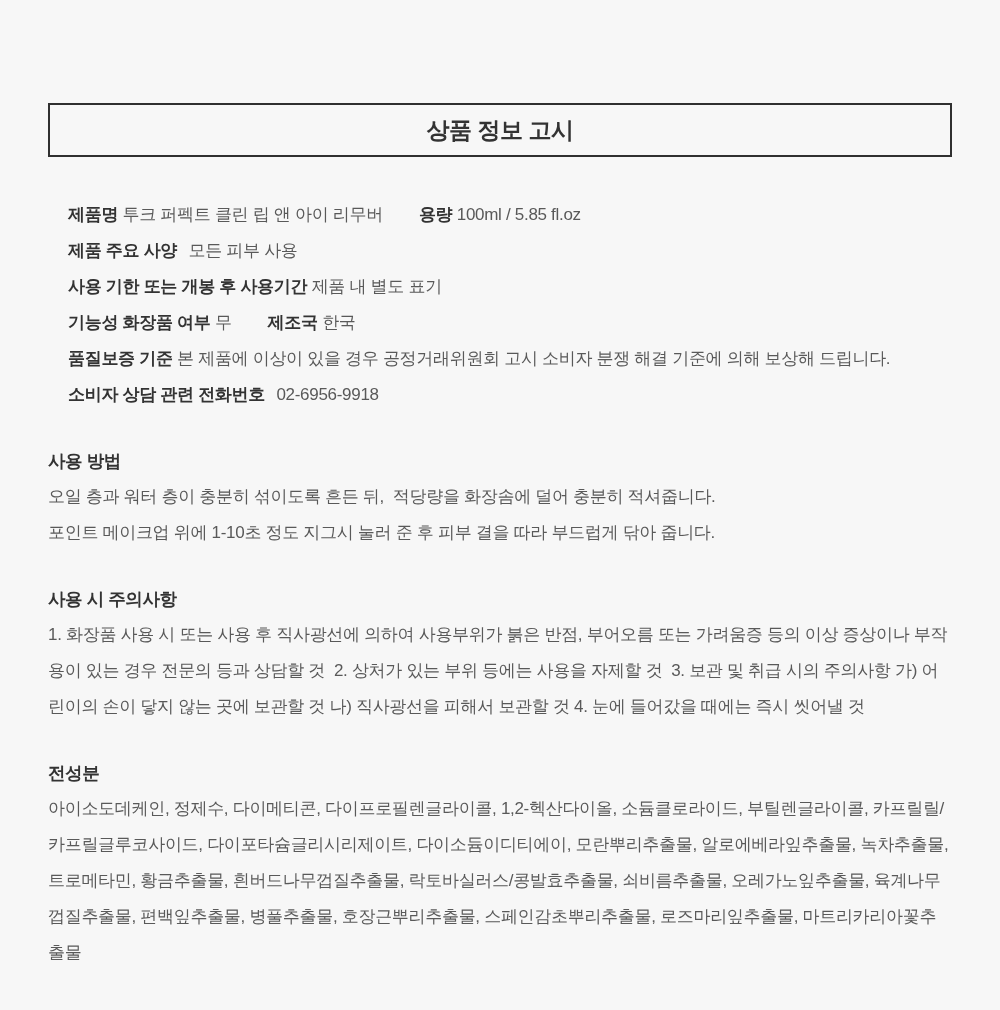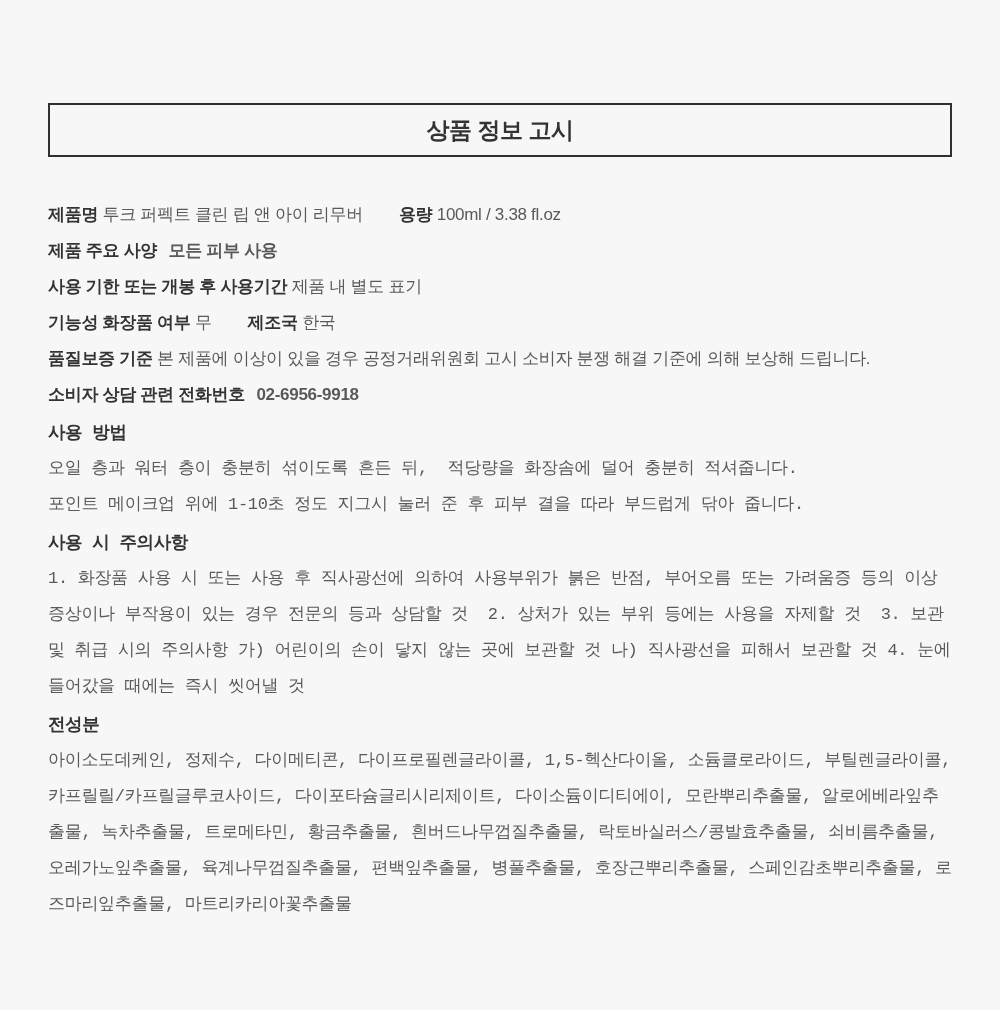--- a/index.html
+++ b/index.html
@@ -41,35 +41,34 @@
   }
   .info-row {
     line-height: 36px;
     font-size: 17px;
     letter-spacing: -0.3px;
     white-space: pre-wrap;
   }
   .lbl {
     font-weight: 700;
     color: var(--label, #333333);
+    margin-left: 20px;
   }
   .lbl.gap2 {
     margin-left: 36px;
   }
   .val {
     color: var(--body, #595959);
     white-space: pre-wrap;
   }
   .val.wide {
     margin-left: 7px;
-    font-weight: bold;
   }
   .section {
-    margin-top: 2px;
-    font-family: Liberation Mono, monospace;
+    margin-top: 30px;
   }
   .section h2 {
     font-size: 17.5px;
     font-weight: 700;
     color: var(--label, #333333);
     line-height: 36px;
     letter-spacing: -0.4px;
   }
   .section p {
     font-size: 17px;
@@ -83,21 +82,21 @@
 <body>
 
 <div class="page">
 
   <div class="title-box">
     <h1>상품 정보 고시</h1>
   </div>
 
   <div class="info-list">
 
-    <p class="info-row"><span class="lbl">제품명</span> <span class="val">투크 퍼펙트 클린 립 앤 아이 리무버</span><span class="lbl gap2">용량</span> <span class="val">100ml / 3.38 fl.oz</span></p>
+    <p class="info-row"><span class="lbl">제품명</span> <span class="val">투크 퍼펙트 클린 립 앤 아이 리무버</span><span class="lbl gap2">용량</span> <span class="val">100ml / 5.85 fl.oz</span></p>
 
     <p class="info-row"><span class="lbl">제품 주요 사양</span> <span class="val wide">모든 피부 사용</span></p>
 
     <p class="info-row"><span class="lbl">사용 기한 또는 개봉 후 사용기간</span> <span class="val">제품 내 별도 표기</span></p>
 
     <p class="info-row"><span class="lbl">기능성 화장품 여부</span> <span class="val">무</span><span class="lbl gap2">제조국</span> <span class="val">한국</span></p>
 
 
     <p class="info-row"><span class="lbl">품질보증 기준</span> <span class="val">본 제품에 이상이 있을 경우 공정거래위원회 고시 소비자 분쟁 해결 기준에 의해 보상해 드립니다.</span></p>
 
@@ -111,16 +110,16 @@
     <p>포인트 메이크업 위에 1-10초 정도 지그시 눌러 준 후 피부 결을 따라 부드럽게 닦아 줍니다.</p>
   </div>
 
   <div class="section">
     <h2>사용 시 주의사항</h2>
     <p>1. 화장품 사용 시 또는 사용 후 직사광선에 의하여 사용부위가 붉은 반점, 부어오름 또는 가려움증 등의 이상 증상이나 부작용이 있는 경우 전문의 등과 상담할 것  2. 상처가 있는 부위 등에는 사용을 자제할 것  3. 보관 및 취급 시의 주의사항 가) 어린이의 손이 닿지 않는 곳에 보관할 것 나) 직사광선을 피해서 보관할 것 4. 눈에 들어갔을 때에는 즉시 씻어낼 것</p>
   </div>
 
   <div class="section">
     <h2>전성분</h2>
-    <p>아이소도데케인, 정제수, 다이메티콘, 다이프로필렌글라이콜, 1,5-헥산다이올, 소듐클로라이드, 부틸렌글라이콜, 카프릴릴/카프릴글루코사이드, 다이포타슘글리시리제이트, 다이소듐이디티에이, 모란뿌리추출물, 알로에베라잎추출물, 녹차추출물, 트로메타민, 황금추출물, 흰버드나무껍질추출물, 락토바실러스/콩발효추출물, 쇠비름추출물, 오레가노잎추출물, 육계나무껍질추출물, 편백잎추출물, 병풀추출물, 호장근뿌리추출물, 스페인감초뿌리추출물, 로즈마리잎추출물, 마트리카리아꽃추출물</p>
+    <p>아이소도데케인, 정제수, 다이메티콘, 다이프로필렌글라이콜, 1,2-헥산다이올, 소듐클로라이드, 부틸렌글라이콜, 카프릴릴/카프릴글루코사이드, 다이포타슘글리시리제이트, 다이소듐이디티에이, 모란뿌리추출물, 알로에베라잎추출물, 녹차추출물, 트로메타민, 황금추출물, 흰버드나무껍질추출물, 락토바실러스/콩발효추출물, 쇠비름추출물, 오레가노잎추출물, 육계나무껍질추출물, 편백잎추출물, 병풀추출물, 호장근뿌리추출물, 스페인감초뿌리추출물, 로즈마리잎추출물, 마트리카리아꽃추출물</p>
   </div>
 
 </div>
 
 </body></html>

